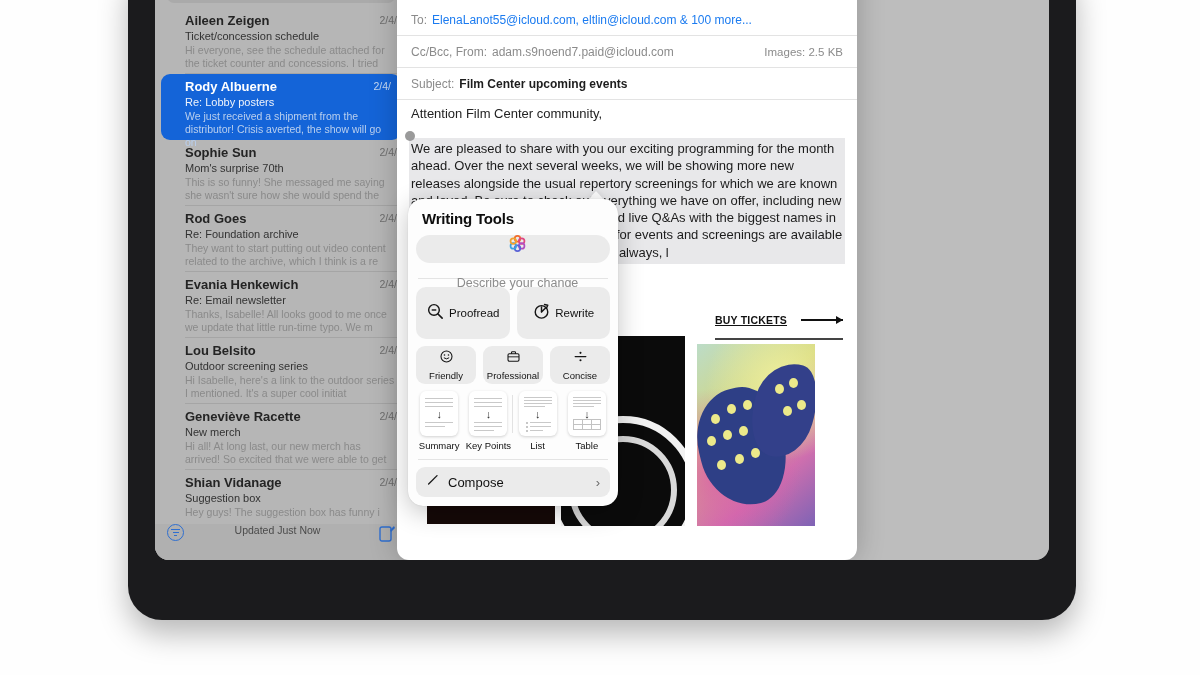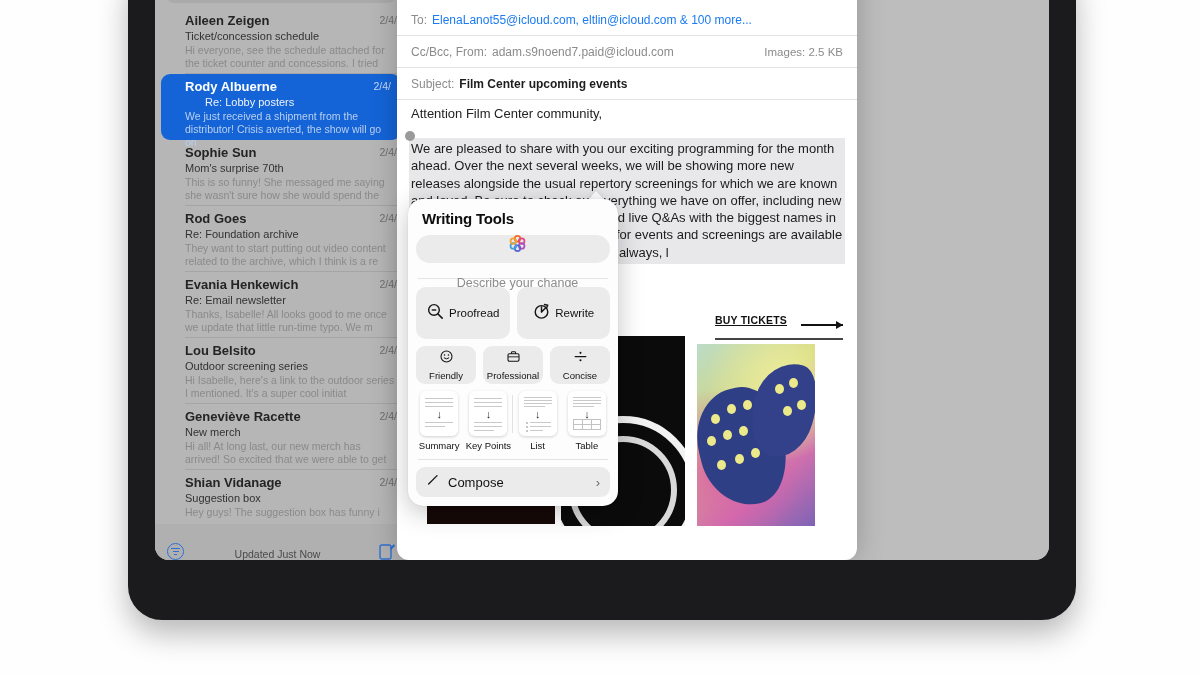--- a/index.html
+++ b/index.html
@@ -80,29 +80,29 @@
     height: 1px; background: rgba(0,0,0,.09);
   }
   .row.selected {
     background: #1464d8;
     border-radius: 9px;
     margin: 0 6px;
     padding-left: 24px;
     width: 240px;
   }
   .row.selected .sender { color: #ffffff; }
-  .row.selected .subject { color: #eef3fb; margin-left: 20px; }
+  .row.selected .subject { color: #eef3fb; }
   .row.selected .preview { color: #b9cfee; }
   .row.selected .date { color: #c6d9f3; }
 
   #list-toolbar {
     position: absolute; left: 0; bottom: 0;
     width: 252px; height: 36px;
     background: #b0b0b0;
-    display: flex; align-items: flex-end;
+    display: flex; align-items: flex-start;
   }
   #list-toolbar .filter {
     margin-left: 12px; width: 17px; height: 17px;
     border: 1.6px solid #2f6fd0; border-radius: 50%;
     display: flex; flex-direction: column; align-items: center; justify-content: center; gap: 1.5px;
   }
   #list-toolbar .filter i { display: block; height: 1.4px; background: #2f6fd0; }
   #list-toolbar .filter i:nth-child(1) { width: 9px; }
   #list-toolbar .filter i:nth-child(2) { width: 6px; }
   #list-toolbar .filter i:nth-child(3) { width: 3px; }
@@ -208,21 +208,21 @@
     font-family: "Liberation Sans", sans-serif;
     transform: scaleY(1.15);
   }
   #art-rule { position: absolute; left: 0; width: 110px; top: 44px; height: 2px; background: #6d6d6d; }
   #art-box-title {
     position: absolute; right: 2px; top: 12px; width: 128px;
     font-size: 15.5px; color: #111; line-height: 19px;
   }
   #art-buy {
     position: absolute; right: 2px; top: 52px; width: 128px;
-    display: flex; align-items: flex-end; gap: 14px;
+    display: flex; align-items: center; gap: 14px;
   }
   #art-buy .t { font-size: 10.5px; font-weight: bold; color: #111; text-decoration: underline; letter-spacing: .2px; }
   #art-buy .ar { flex: 1; height: 1.6px; background: #111; position: relative; }
   #art-buy .ar:after {
     content: ""; position: absolute; right: 0; top: -3px;
     border-left: 7px solid #111; border-top: 4px solid transparent; border-bottom: 4px solid transparent;
   }
   #art-rule2 { position: absolute; right: 2px; width: 128px; top: 76px; height: 1.6px; background: #444; }
 
   .poster {

